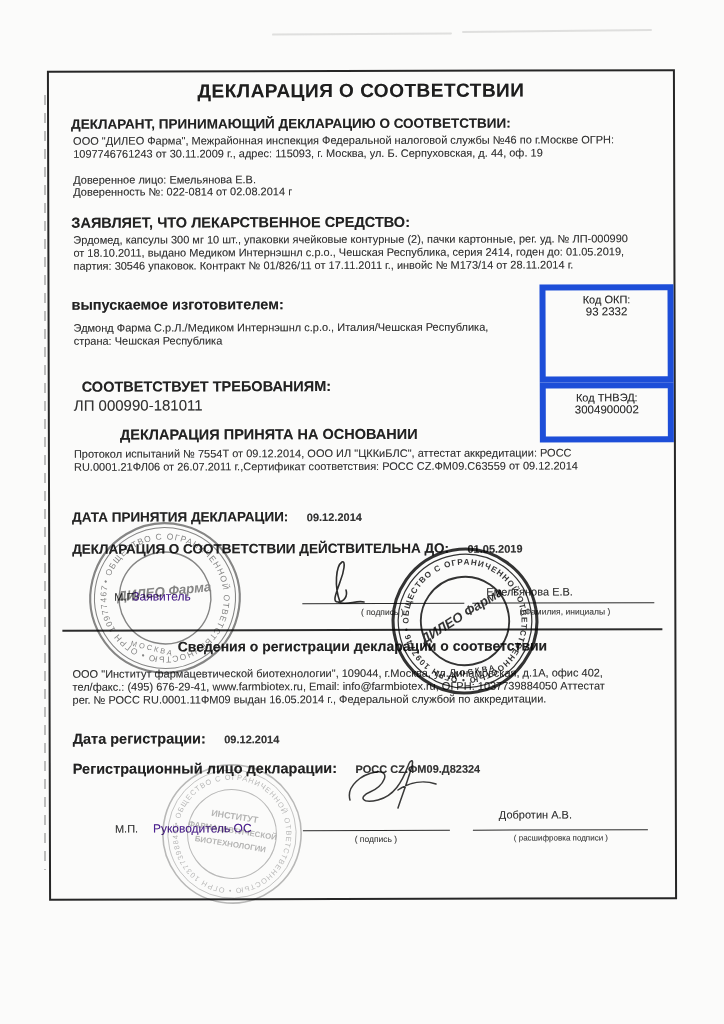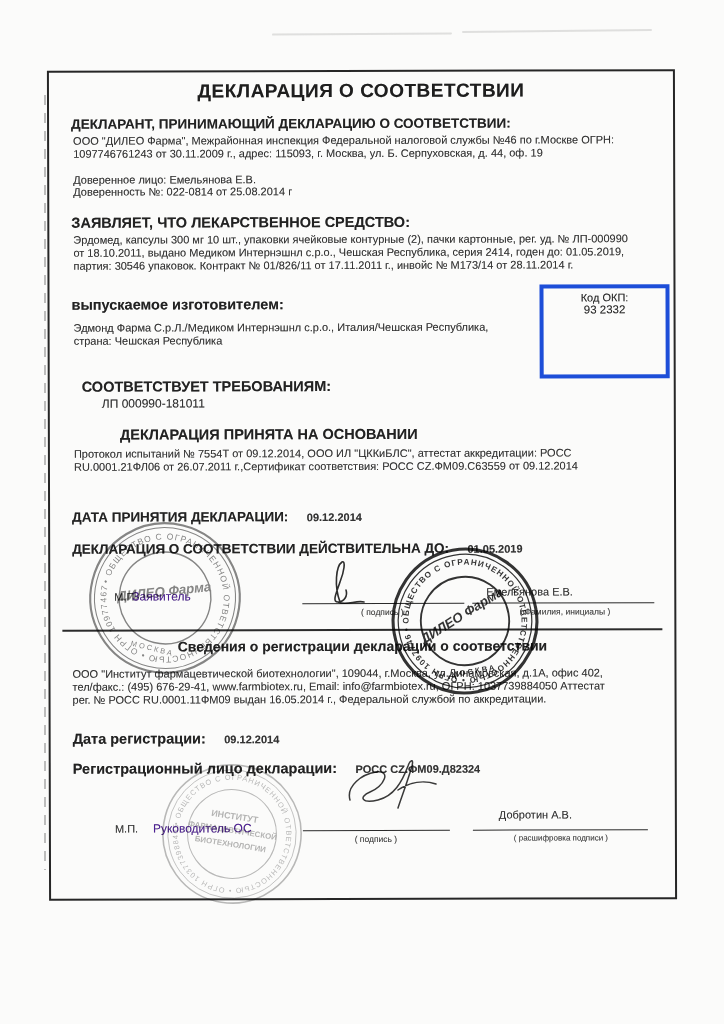--- a/index.html
+++ b/index.html
@@ -17,22 +17,22 @@
     background:repeating-linear-gradient(to bottom,#4a4a4a 0 10px,transparent 10px 18px);}
   .doc{
     position:absolute;left:48px;top:70px;width:624px;height:826px;
     border:2px solid #262626;background:transparent;transform:rotate(-.15deg);
   }
   .doc *{position:absolute;text-shadow:0 0 .5px rgba(20,20,20,.35);}
   .title{left:0;top:8px;width:100%;text-align:center;font-size:19px;font-weight:bold;letter-spacing:.5px;color:#1e1e1e;}
   .h1{font-size:13.5px;font-weight:bold;color:#222;}
   .h2{font-size:14.5px;font-weight:bold;color:#222;}
   .body-line{font-size:11px;color:#333;white-space:nowrap;}
-  .small-line{font-size:12px;color:#333;margin-left:28px;}
-  .code-box{border:4px solid #1d4ed8;text-align:center;}
+  .small-line{font-size:15px;color:#333;}
+  .code-box{border:6px solid #1d4ed8;text-align:center;}
   .code-box .lbl{position:static;display:block;font-size:11px;margin-top:3px;}
   .code-box .val{position:static;display:block;font-size:11.5px;}
   .inline-row{white-space:nowrap;}
   .inline-row .lab{position:static;font-size:13.5px;font-weight:bold;color:#222;}
   .inline-row .lab2{position:static;font-size:14.5px;font-weight:bold;color:#222;}
   .inline-row .val{position:static;font-size:11px;font-weight:bold;margin-left:14px;color:#333;}
   .sig-line{border-bottom:1.6px solid #2a2a2a;height:1px;}
   .sig-cap{font-size:8.5px;color:#444;text-align:center;}
   .sig-name{font-size:11px;color:#333;}
   .mp{font-size:11px;color:#333;padding-left:24px;}
@@ -52,39 +52,43 @@
   <div class="edge-line"></div>
 
   <div class="doc">
 
     <div class="title">ДЕКЛАРАЦИЯ О СООТВЕТСТВИИ</div>
 
     <div class="h1" style="left:22px;top:44px;">ДЕКЛАРАНТ, ПРИНИМАЮЩИЙ ДЕКЛАРАЦИЮ О СООТВЕТСТВИИ:</div>
     <div class="body-line" style="left:24px;top:62px;">ООО "ДИЛЕО Фарма", Межрайонная инспекция Федеральной налоговой службы №46 по г.Москве ОГРН:</div>
     <div class="body-line" style="left:24px;top:75px;">1097746761243 от 30.11.2009 г., адрес: 115093, г. Москва, ул. Б. Серпуховская, д. 44, оф. 19</div>
     <div class="body-line" style="left:24px;top:101px;">Доверенное лицо: Емельянова Е.В.</div>
-    <div class="body-line" style="left:24px;top:113px;">Доверенность №: 022-0814 от 25.08.2014 г</div>
+    <div class="body-line" style="left:24px;top:113px;">Доверенность №: 022-0814 от 02.08.2014 г</div>
 
     <div class="h2" style="left:22px;top:142px;">ЗАЯВЛЯЕТ, ЧТО ЛЕКАРСТВЕННОЕ СРЕДСТВО:</div>
     <div class="body-line" style="left:24px;top:161px;">Эрдомед, капсулы 300 мг 10 шт., упаковки ячейковые контурные (2), пачки картонные, рег. уд. № ЛП-000990</div>
     <div class="body-line" style="left:24px;top:174px;">от 18.10.2011, выдано Медиком Интернэшнл с.р.о., Чешская Республика, серия 2414, годен до: 01.05.2019,</div>
     <div class="body-line" style="left:24px;top:187px;">партия: 30546 упаковок. Контракт № 01/826/11 от 17.11.2011 г., инвойс № М173/14 от 28.11.2014 г.</div>
 
     <div class="h2" style="left:22px;top:224px;">выпускаемое изготовителем:</div>
     <div class="body-line" style="left:24px;top:249px;">Эдмонд Фарма С.р.Л./Медиком Интернэшнл с.р.о., Италия/Чешская Республика,</div>
     <div class="body-line" style="left:24px;top:262px;">страна: Чешская Республика</div>
 
     <div class="code-box" style="left:490px;top:213px;width:122px;height:86px;">
       <span class="lbl">Код ОКП:</span>
       <span class="val">93 2332</span>
     </div>
 
     <div class="h2" style="left:32px;top:306px;">СООТВЕТСТВУЕТ ТРЕБОВАНИЯМ:</div>
     <div class="small-line" style="left:24px;top:324px;">ЛП 000990-181011</div>
 
+    <div class="code-box" style="left:490px;top:311px;width:122px;height:48px;">
+      <span class="lbl">Код ТНВЭД:</span>
+      <span class="val">3004900002</span>
+    </div>
 
     <div class="h2" style="left:22px;top:354px;margin-left:48px;">ДЕКЛАРАЦИЯ ПРИНЯТА НА ОСНОВАНИИ</div>
     <div class="body-line" style="left:24px;top:375px;">Протокол испытаний № 7554Т от 09.12.2014, ООО ИЛ "ЦККиБЛС", аттестат аккредитации: РОСС</div>
     <div class="body-line" style="left:24px;top:388px;">RU.0001.21ФЛ06 от 26.07.2011 г.,Сертификат соответствия: РОСС CZ.ФМ09.С63559 от 09.12.2014</div>
 
     <div class="inline-row" style="left:22px;top:435px;">
       <span class="lab">ДАТА ПРИНЯТИЯ ДЕКЛАРАЦИИ:</span>
       <span class="val">09.12.2014</span>
     </div>
 

